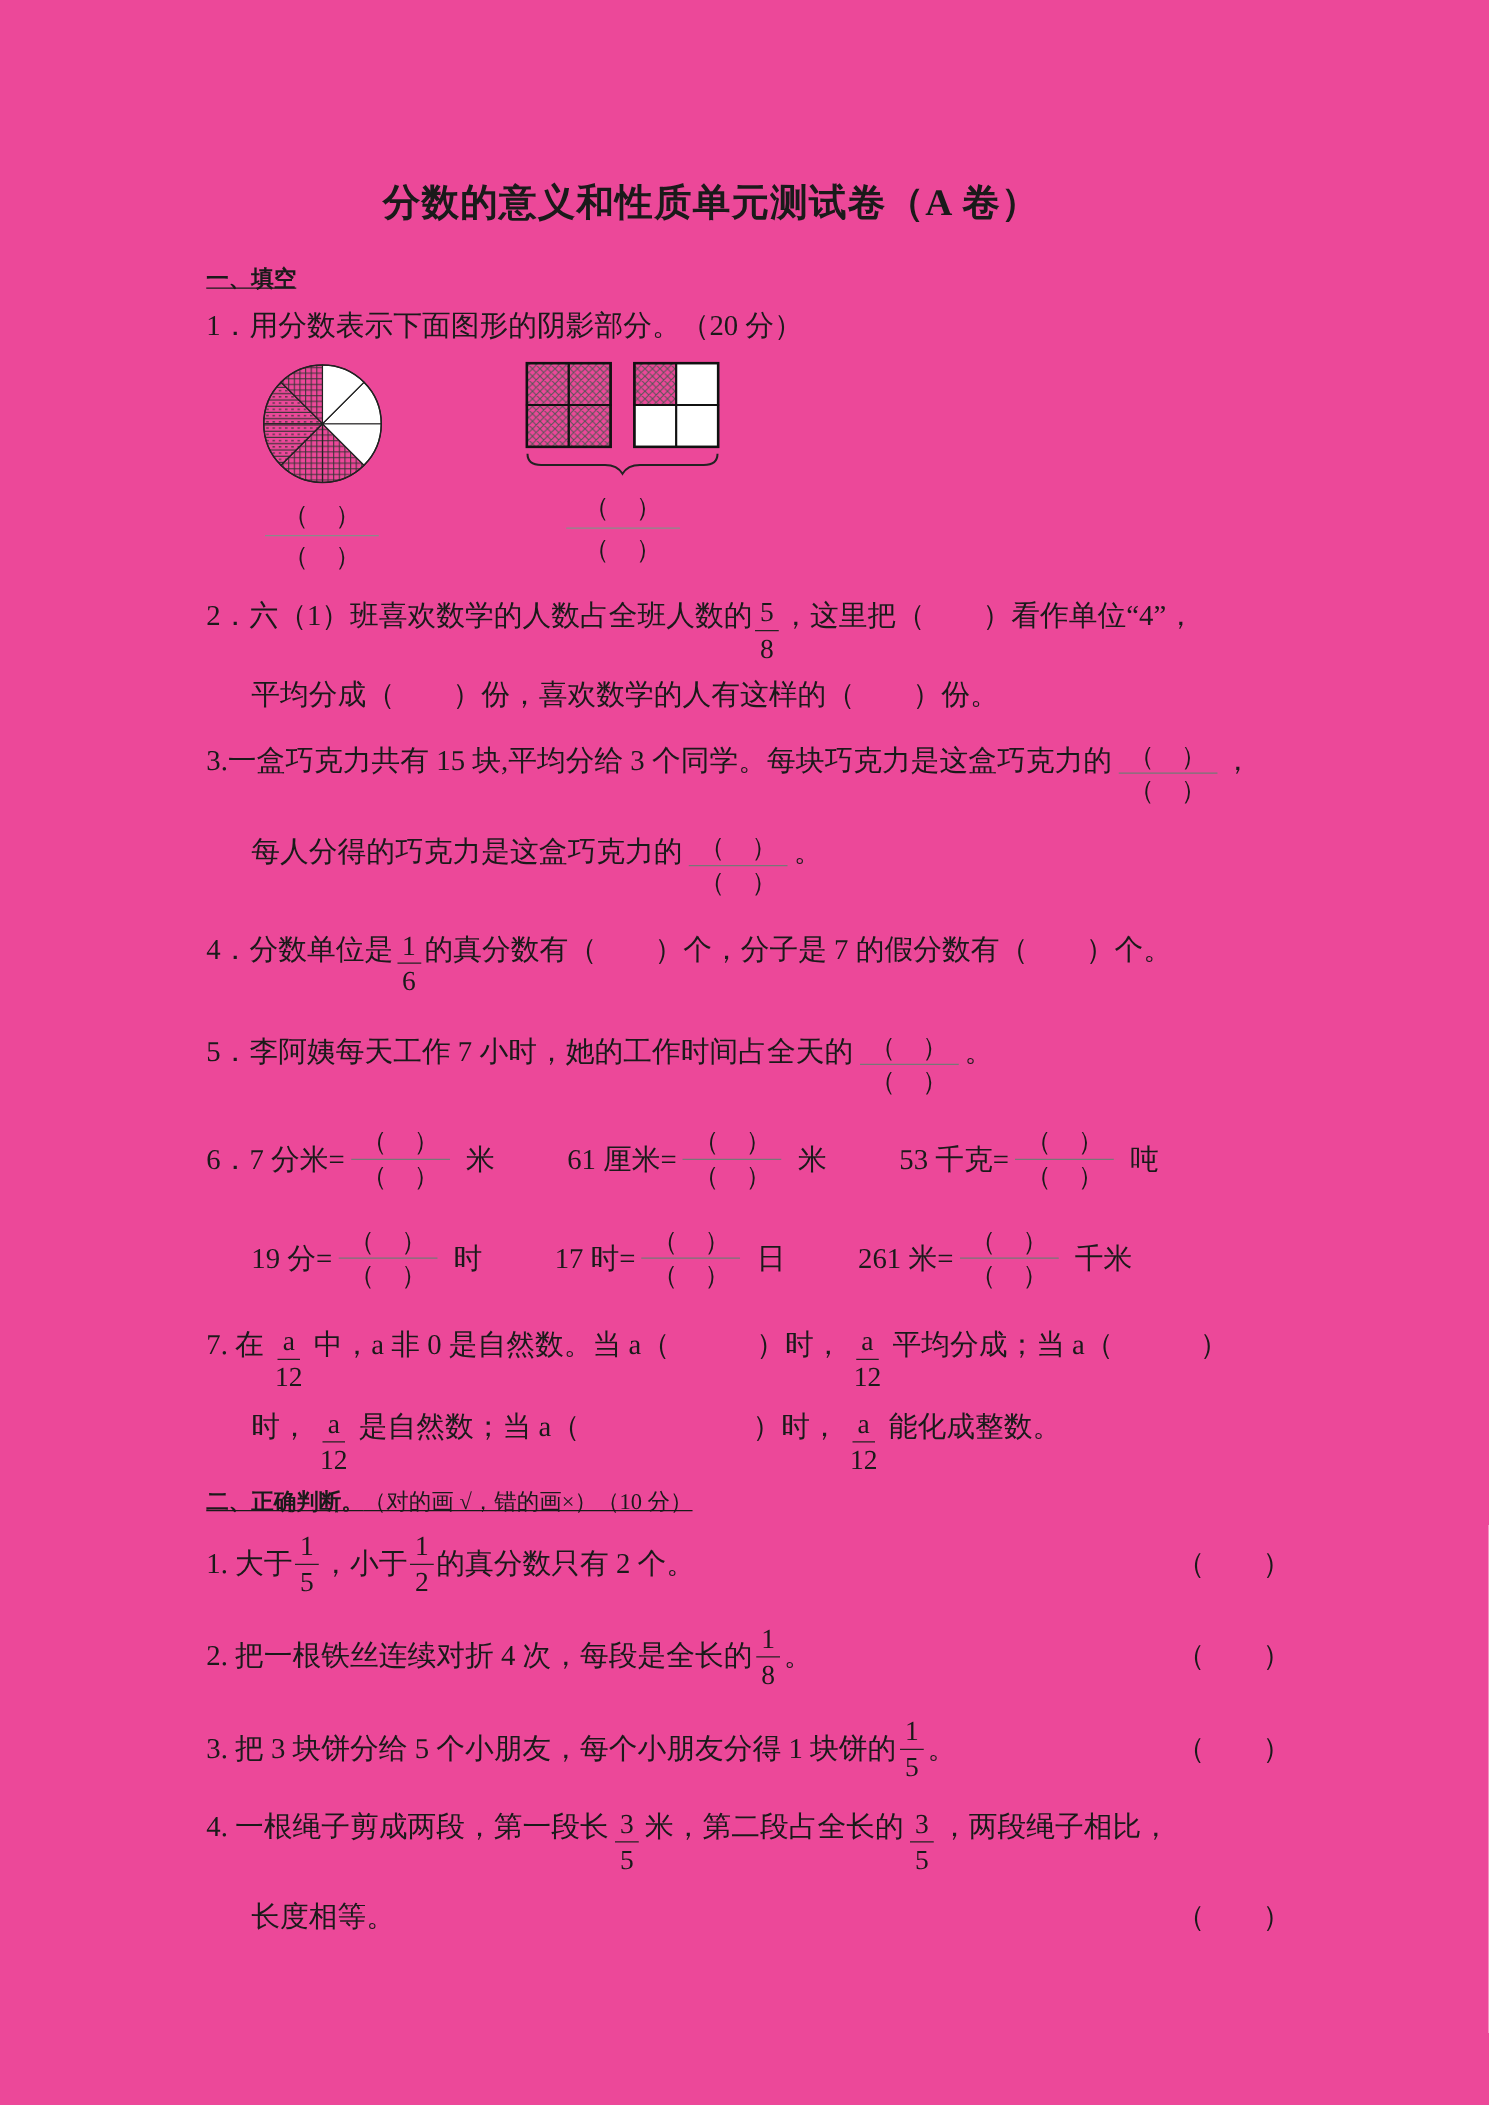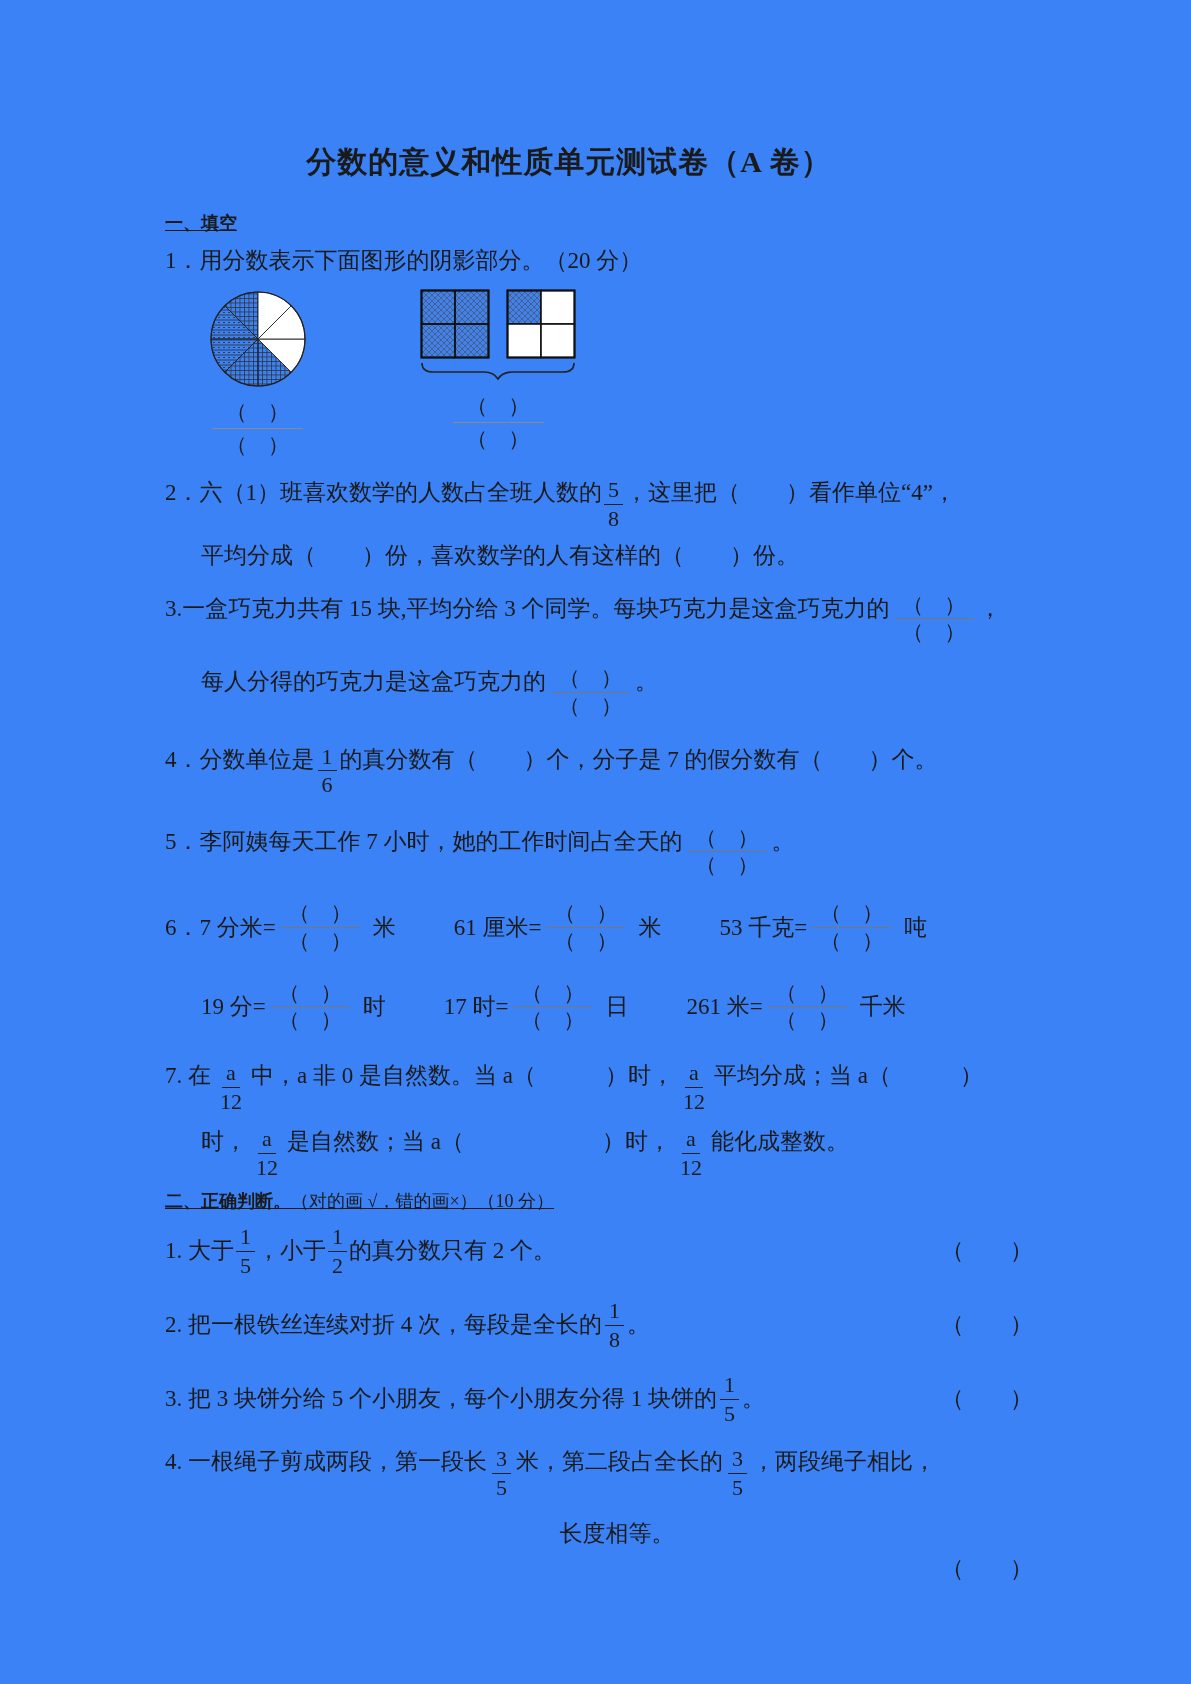--- a/index.html
+++ b/index.html
@@ -1,20 +1,20 @@
 <!DOCTYPE html>
 <html><head>
 <meta charset="utf-8">
 <style>
   html,body{margin:0;padding:0;background:#fff;}
   .page{
     position:relative;
     width:1191px;height:1684px;
     margin:0 auto;
-    background:#3b82f6;
+    background:#ec4899;
     font-family:"Liberation Serif","DejaVu Serif",serif;
     color:#1a1a1a;
     font-size:23px;
     box-sizing:border-box;
     padding:142px 158px 40px 165px;
     overflow:hidden;
   }
   .title{
     font-size:30px;
     font-weight:bold;
@@ -299,19 +299,19 @@
         <span class="num">3</span>
         <span class="den">5</span>
       </span>
       <span class="seg">米，第二段占全长的</span>
       <span class="frac nfrac">
         <span class="num">3</span>
         <span class="den">5</span>
       </span>
       <span class="seg">，两段绳子相比，</span>
     </div>
-    <div class="judge indent" style="margin-top:16px;flex-direction:column;">
+    <div class="judge indent" style="margin-top:16px;">
       <span class="seg">长度相等。</span>
       <span class="paren">（　　）</span>
     </div>
   </div>
 
 </div>
 
 </body></html>

